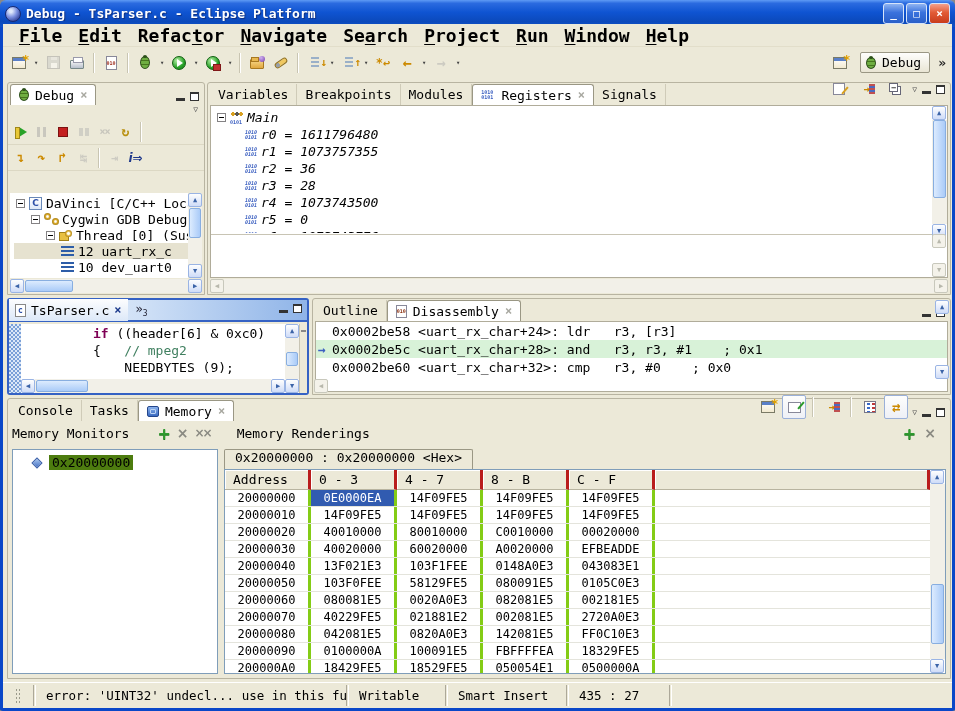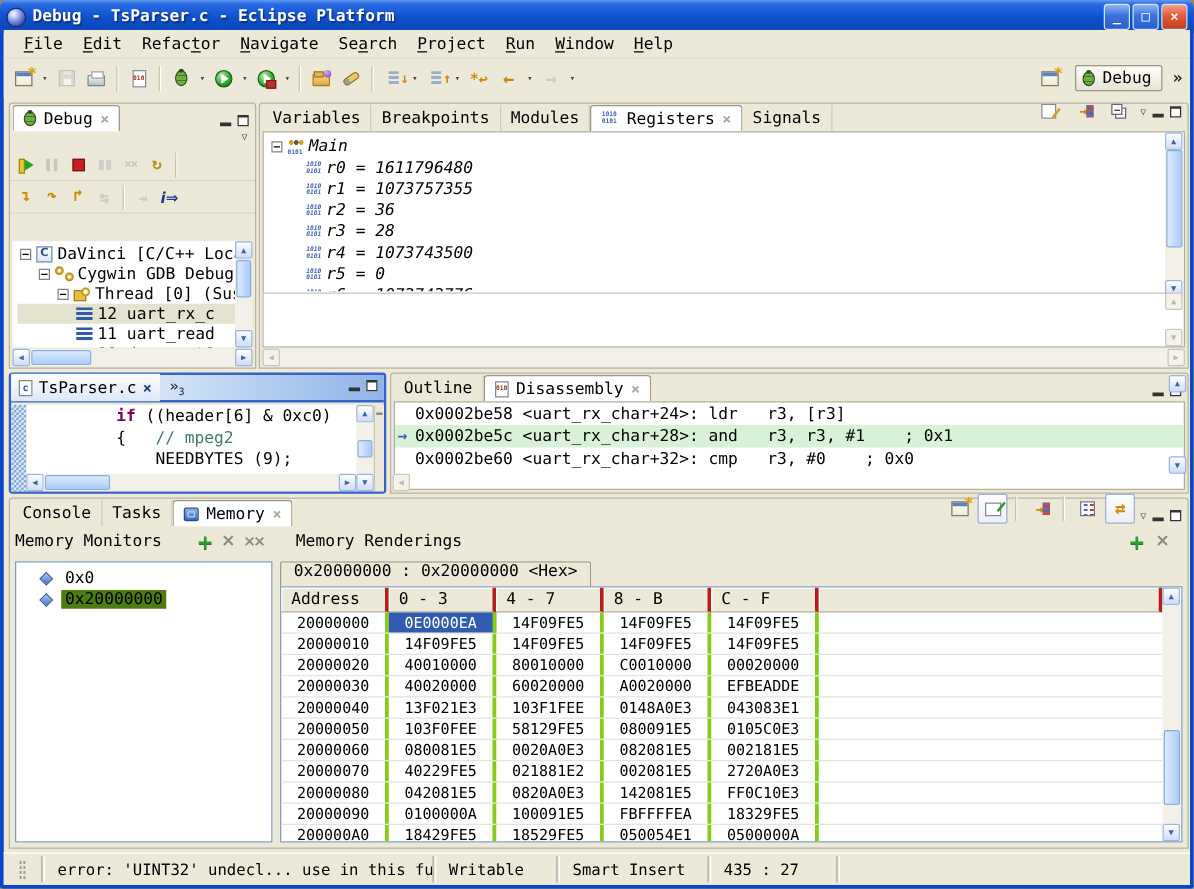--- a/index.html
+++ b/index.html
@@ -19,21 +19,21 @@
   .title-text { color:#fff; font-weight:bold; font-size:13px; text-shadow:1px 1px 1px #10307e;
     white-space:nowrap; overflow:hidden; flex:1; }
   .winbtn { width:21px; height:21px; margin-left:2px; border-radius:3px; border:1px solid #d6e4fa;
     background:linear-gradient(180deg,#8fb4f2,#3a72dd 45%,#2a5fc8); color:#fff; font-weight:bold;
     display:flex; align-items:center; justify-content:center; font-size:11px; flex:none; }
   .winbtn.close { background:linear-gradient(180deg,#f3a08b,#e25b36 45%,#c83c1c); }
 
   
   .menubar { position:absolute; left:0; top:24px; width:949px; height:23px; background:#ece9d8;
     display:flex; align-items:center; padding-left:8px; border-bottom:1px solid #e2deca; }
-  .menu-item { padding:2px 8px; font-size:13px; white-space:pre; }
+  .menu-item { padding:2px 8px; font-size:18px; white-space:pre;font-weight:bold; }
   .menu-item u { text-underline-offset:2px; }
 
   .toolbar { position:absolute; left:0; top:47px; width:949px; height:31px; background:#ece9d8;
     display:flex; align-items:center; padding-left:4px; }
   .tsep { width:2px; height:20px; margin:0 4px; border-left:1px solid #c9c5b2; border-right:1px solid #fff; }
   .ti { width:24px; height:24px; display:inline-flex; align-items:center; justify-content:center;
     position:relative; border:1px solid transparent; border-radius:2px; flex:none; }
   .ti.pressed { border-color:#9ab0d8; background:linear-gradient(#fdfdfc,#eef0f6); }
   .dd { width:10px; color:#444; font-size:7px; text-align:center; flex:none; }
   .dis { filter:grayscale(100%) opacity(.45); }
@@ -432,24 +432,20 @@
             <span class="expander"></span>
             <span class="g g-thread"></span>
             <span>Thread [0] (Susp</span>
           </div>
           <div class="trow sel" style="padding-left: 47px;">
             <span class="g g-frames"></span>
             <span>12 uart_rx_c</span>
           </div>
           <div class="trow" style="padding-left: 47px;">
             <span class="g g-frames"></span>
-            <span>11 uart_read</span>
-          </div>
-          <div class="trow" style="padding-left: 47px;">
-            <span class="g g-frames"></span>
             <span>10 dev_uart0</span>
           </div>
         </div>
       <div id="debug-vscroll">
         <span class="sbtn">▲</span>
         <span class="strack" style="flex:1">
             <span class="sthumb" style="display:block;width:12px;height:30px;margin:1px"></span>
           </span>
         <span class="sbtn">▼</span>
       </div>
@@ -678,24 +674,20 @@
         <span class="g g-remove"></span>
         <span class="g g-remove-all"></span>
       </span>
       <span id="renderings-label">Memory Renderings</span>
       <span id="renderings-icons">
         <span class="g g-add"></span>
         <span class="g g-remove"></span>
       </span>
     </div>
     <div id="monitors-pane">
-        <div class="mrow">
-          <span class="g g-diamond"></span>
-          <span class="lbl">0x0</span>
-        </div>
         <div class="mrow sel">
           <span class="g g-diamond"></span>
           <span class="lbl">0x20000000</span>
         </div>
       </div>
     <div id="rendering-tab">
       <span>0x20000000 : 0x20000000 &lt;Hex&gt;</span>
     </div>
     <div id="mem-table-wrap">
       <div id="mem-table">

